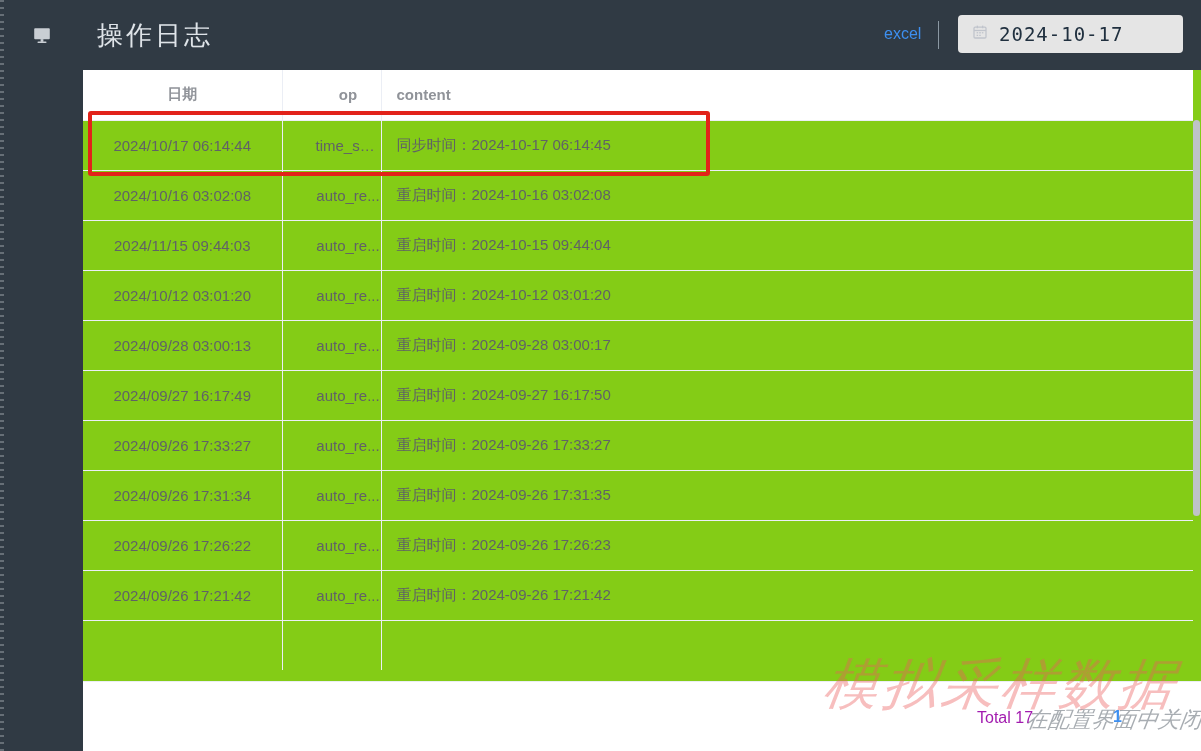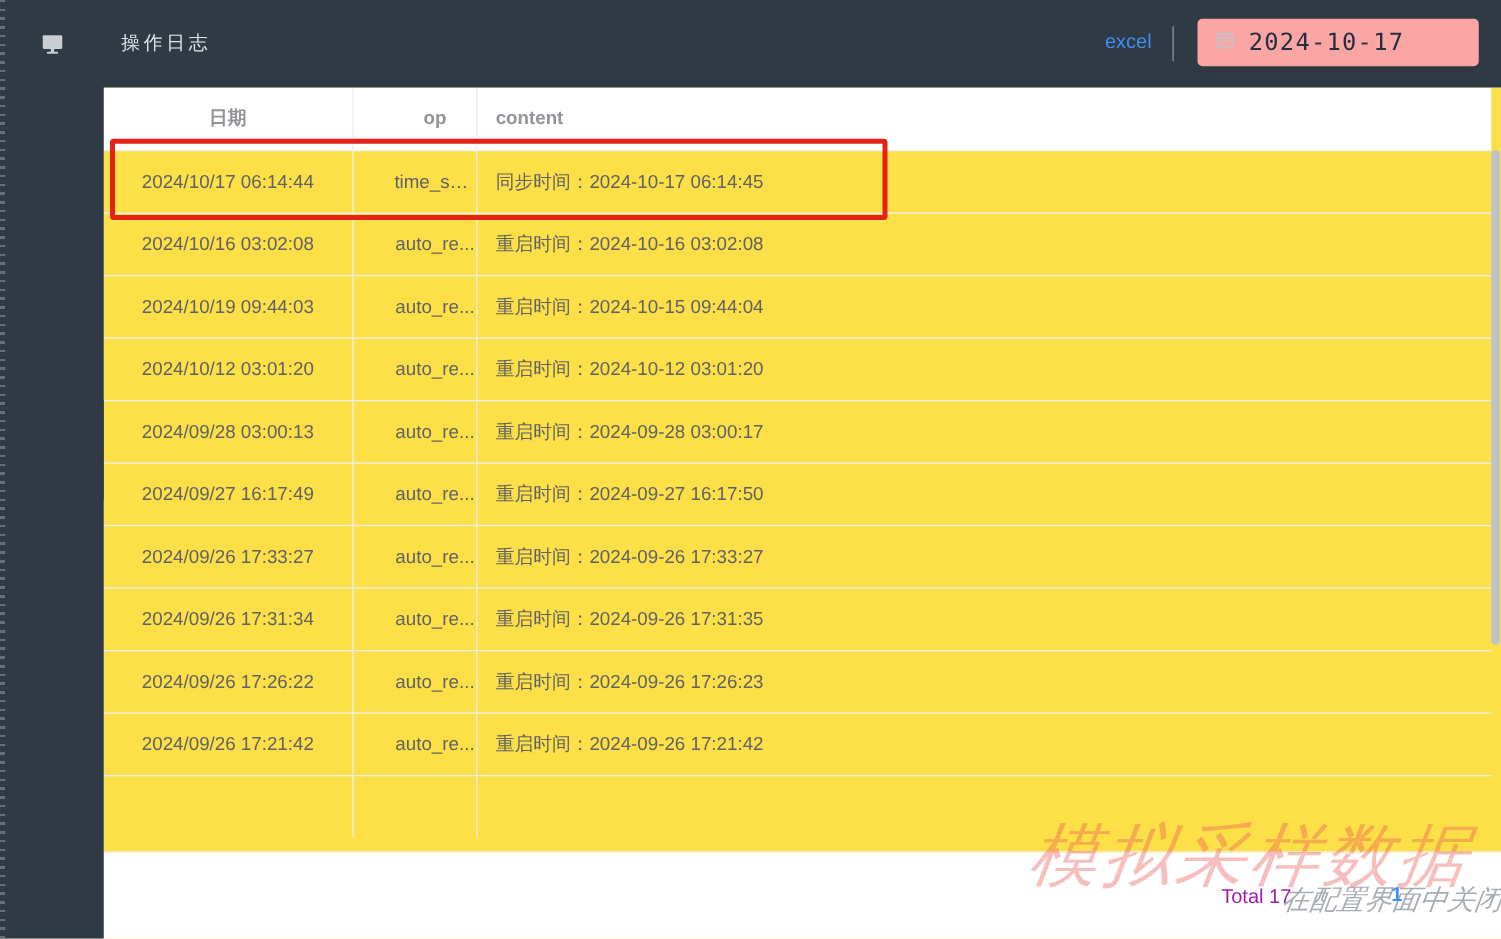--- a/index.html
+++ b/index.html
@@ -32,46 +32,46 @@
     cursor: pointer;
   }
   .side-item.active { background: #28313b; }
   .side-item svg { display: block; }
 
   .brand-icon { position: absolute; left: 0; top: 0; width: 83px; height: 70px;
     display: flex; align-items: center; justify-content: center; z-index: 8; }
 
   .page-title {
     position: absolute; left: 97px; top: 0; height: 70px; line-height: 70px;
-    color: #dfe4e9; font-size: 15px; letter-spacing: 3px; z-index: 8;
+    color: #dfe4e9; font-size: 26px; letter-spacing: 3px; z-index: 8;
   }
 
   .excel-link {
     position: absolute; left: 884px; top: 25px; font-size: 16px;
     color: #3d8ff0; cursor: pointer; z-index: 8;
   }
   .header-divider {
     position: absolute; left: 938px; top: 21px; width: 1px; height: 28px;
     background: #8b98a3; z-index: 8;
   }
   .date-picker {
     position: absolute; left: 958px; top: 15px; width: 225px; height: 38px;
-    background: #fca5a5; border-radius: 4px; z-index: 8;
+    background: #e5e5e5; border-radius: 4px; z-index: 8;
     display: flex; align-items: center; padding-left: 13px; cursor: pointer;
   }
   .date-picker input {
     border: none; outline: none; background: transparent;
     font-family: "DejaVu Sans Mono", monospace; font-size: 19px;
     color: #20303f; width: 170px; margin-left: 10px; letter-spacing: 1px;
   }
 
   
   .table-wrap {
     position: absolute; left: 83px; top: 70px; width: 1118px; height: 612px;
-    background: #fde047; overflow: hidden; z-index: 1;
+    background: #84cc16; overflow: hidden; z-index: 1;
     border-bottom: 1px solid #ebeef5;
   }
   table.log-table {
     width: 1110px; border-collapse: collapse; table-layout: fixed;
     font-size: 15px;
   }
   table.log-table col.c-date { width: 199px; }
   table.log-table col.c-op { width: 99px; }
   table.log-table th {
     height: 50px; color: #909399; font-weight: bold; font-size: 15px;
@@ -150,21 +150,21 @@
           <td class="col-date">2024/10/17 06:14:44</td>
           <td class="col-op">time_sync</td>
           <td class="col-content">同步时间：2024-10-17 06:14:45</td>
         </tr>
         <tr>
           <td class="col-date">2024/10/16 03:02:08</td>
           <td class="col-op">auto_re...</td>
           <td class="col-content">重启时间：2024-10-16 03:02:08</td>
         </tr>
         <tr>
-          <td class="col-date">2024/10/19 09:44:03</td>
+          <td class="col-date">2024/11/15 09:44:03</td>
           <td class="col-op">auto_re...</td>
           <td class="col-content">重启时间：2024-10-15 09:44:04</td>
         </tr>
         <tr>
           <td class="col-date">2024/10/12 03:01:20</td>
           <td class="col-op">auto_re...</td>
           <td class="col-content">重启时间：2024-10-12 03:01:20</td>
         </tr>
         <tr>
           <td class="col-date">2024/09/28 03:00:13</td>

